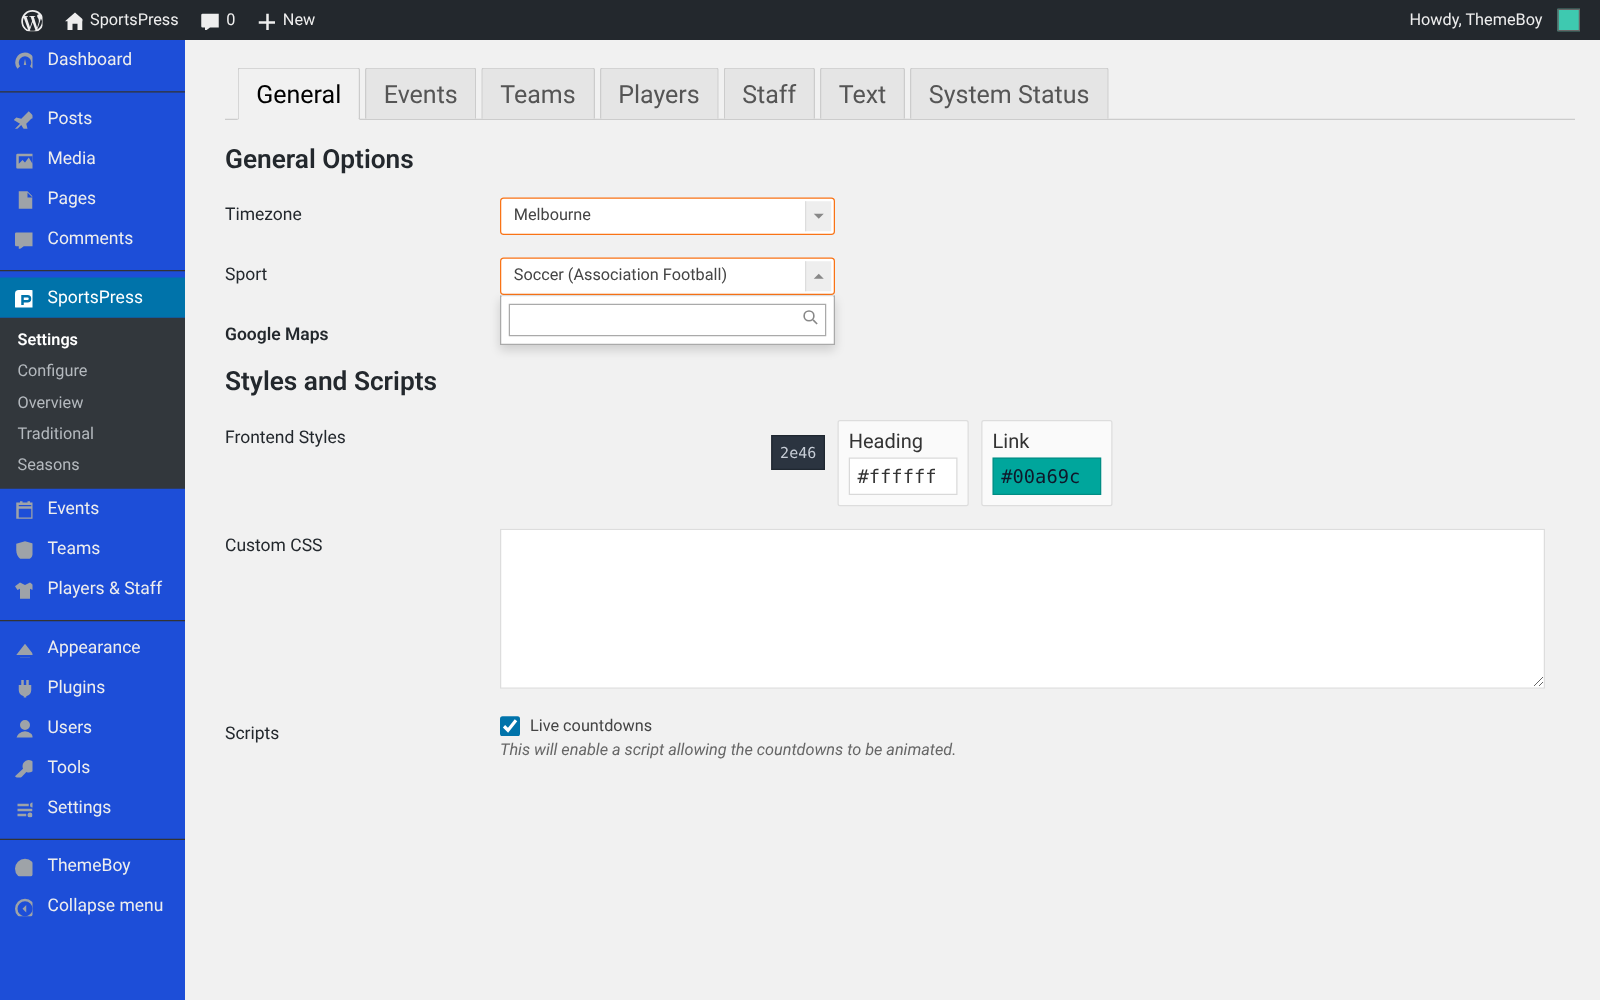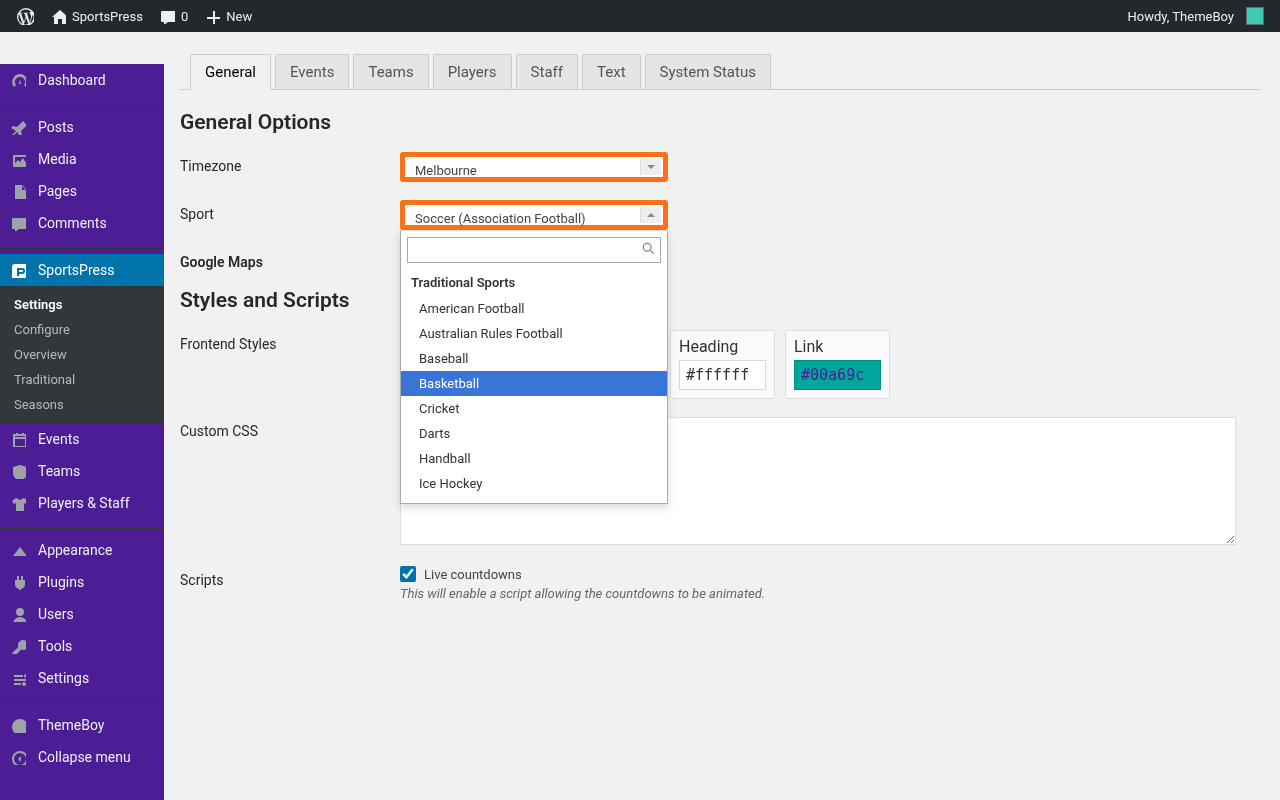--- a/index.html
+++ b/index.html
@@ -6,21 +6,21 @@
   html, body { font-family: -apple-system, BlinkMacSystemFont, "Segoe UI", Roboto, "Helvetica Neue", Arial, sans-serif; font-size:13px; color:#444; }
   body { background:#f1f1f1; height:800px; width:1280px; overflow:hidden; }
 
   
   #adminbar { position:fixed; top:0; left:0; right:0; height:32px; background:#23282d; color:#b4b9be; display:flex; align-items:center; padding:0 8px; z-index:100000; font-size:13px;}
   #adminbar .ab-item { display:flex; align-items:center; gap:6px; padding:0 8px; height:32px; color:#eee; cursor:pointer;}
   #adminbar .spacer { flex:1; }
   #adminbar .avatar { width:18px; height:18px; background:#3ec9b0; margin-left:6px; border:1px solid #666;}
 
   
-  #adminmenu { position:fixed; top:32px; left:0; bottom:0; width:164px; background:#4c1d95; color:#eee; overflow-y:auto;margin-top:32px;}
+  #adminmenu { position:fixed; top:32px; left:0; bottom:0; width:148px; background:#1d4ed8; color:#eee; overflow-y:auto;}
   #adminmenu ul { list-style:none;}
   #adminmenu .menu-item { display:flex; align-items:center; gap:8px; padding:8px 10px; color:#eee; cursor:pointer; font-size:14px;}
   #adminmenu .menu-item .mi-icon { width:20px; text-align:center; color:#9ea3a8; font-size:16px;}
   #adminmenu .menu-item.current { background:#0073aa; color:#fff; position:relative;}
   #adminmenu .menu-item.current .mi-icon{ color:#fff;}
   #adminmenu .menu-item.current::after{
     content:""; position:absolute; right:-8px; top:50%; margin-top:-8px;
     border:8px solid transparent; border-right-color:#f1f1f1;
   }
   #adminmenu .sub { background:#32373c; padding:6px 0;}
@@ -28,33 +28,33 @@
   #adminmenu .sub .sub-item.current{ color:#fff; font-weight:600;}
   #adminmenu .sep { height:5px; border-bottom:1px solid #333; margin:5px 0;}
 
   
   #content { margin-left:160px; padding-top:32px; height:800px; overflow:auto;}
   .wrap { padding:10px 20px 40px 20px;}
   
   
   .nav-tab-wrapper{ border-bottom:1px solid #ccc; padding-left:10px; margin:12px 0 20px 0;}
   .nav-tab{ display:inline-block; padding:8px 14px; margin-right:4px; margin-bottom:-1px;
-            background:#e5e5e5; border:1px solid #ccc; border-bottom:none; color:#555; cursor:pointer; font-size:15px; border-radius:2px 2px 0 0;}
+            background:#e5e5e5; border:1px solid #ccc; border-bottom:none; color:#555; cursor:pointer; font-size:20px; border-radius:2px 2px 0 0;}
   .nav-tab.active{ background:#f1f1f1; border-bottom:1px solid #f1f1f1; color:#000;}
 
   h2.section{ font-size:20px; font-weight:400; margin:18px 0 10px 0; color:#23282d;}
   h2.section.bold{font-weight:600; font-size:21px;}
   
   .form-row{ display:flex; align-items:flex-start; margin:18px 0;}
   .form-row .label{ width:220px; padding-top:6px; font-size:14px; color:#23282d;}
   .form-row .field{ flex:1;}
   
   
   .select2{ width:268px; position:relative;}
-  .select2 .s2-display{ border:5px solid #f97316; background:#fff; height:30px; line-height:28px; padding:0 26px 0 10px; border-radius:3px; color:#444; cursor:pointer; position:relative;}
+  .select2 .s2-display{ border:1px solid #f97316; background:#fff; height:30px; line-height:28px; padding:0 26px 0 10px; border-radius:3px; color:#444; cursor:pointer; position:relative;}
   .select2 .s2-display::after{ content:""; position:absolute; right:2px; top:2px; bottom:2px; width:20px; background:#eee; border-left:1px solid #ddd;}
   .select2 .s2-display .arrow{ position:absolute; right:8px; top:50%; margin-top:-2px; border:4px solid transparent; border-top-color:#888; z-index:2;}
   .select2.open .s2-display .arrow{ border-top-color:transparent; border-bottom-color:#888; margin-top:-6px;}
   .select2 .s2-drop{ position:absolute; left:0; right:0; top:30px; background:#fff; border:1px solid #aaa; border-top:1px solid #ddd; box-shadow:0 4px 8px rgba(0,0,0,.15); z-index:5000; max-height:280px; display:flex; flex-direction:column;}
   .select2 .s2-search{ padding:6px;}
   .select2 .s2-search input{ width:100%; height:26px; border:1px solid #aaa; padding:0 22px 0 6px; font-size:13px; background:#fff;}
   .select2 .s2-search{ position:relative;}
   .select2 .s2-search .mag{ position:absolute; right:12px; top:50%; transform:translateY(-50%); color:#888; font-size:13px;}
   .select2 .s2-results{ overflow-y:auto; flex:1;}
   .select2 .s2-group{ padding:6px 10px; font-weight:600; color:#333;}
@@ -352,32 +352,20 @@
           <div class="s2-drop">
             <div class="s2-search">
               <input type="text" value="" style="">
               <span class="mag">
                 <svg width="13" height="13" viewBox="0 0 20 20" fill="none" stroke="#888" stroke-width="2">
                     <circle cx="8" cy="8" r="6"></circle>
                     <path d="M13 13l5 5"></path>
                   </svg>
               </span>
             </div>
-            <div class="s2-results" id="sport-results" style="max-height:234px">
-                <div class="s2-group">Traditional Sports</div>
-                <div class="s2-opt">American Football</div>
-                <div class="s2-opt">Australian Rules Football</div>
-                <div class="s2-opt">Baseball</div>
-                <div class="s2-opt hl">Basketball</div>
-                <div class="s2-opt">Cricket</div>
-                <div class="s2-opt">Darts</div>
-                <div class="s2-opt">Handball</div>
-                <div class="s2-opt">Ice Hockey</div>
-                <div class="s2-opt">Netball</div>
-              </div>
           </div>
         </div>
       </div>
     </div>
 
     <div class="form-row">
       <div class="label" style="font-weight:600">Google Maps</div>
       <div class="field"></div>
     </div>
 
@@ -390,21 +378,21 @@
 
           <div style="width:260px; position:relative;">
             <div style="position:absolute; right:0; top:12px; background:#2b3440; color:#c7cdd6; font-family:Menlo,Consolas,monospace; font-size:12px; padding:6px 6px; border:1px solid #1f2730;">2e46</div>
           </div>
         <div class="swatch">
               <div class="sw-label">Heading</div>
   <div class="sw-chip" style="background:#ffffff;color:#333">#ffffff</div>
             </div>
             <div class="swatch">
               <div class="sw-label">Link</div>
-  <div class="sw-chip" style="background:#00a69c;color:#4c1d95">#00a69c</div>
+  <div class="sw-chip" style="background:#00a69c;color:#0f172a">#00a69c</div>
             </div>
           </div>
       </div>
     </div>
 
     <div class="form-row">
       <div class="label">Custom CSS</div>
       <div class="field">
         <textarea class="custom-css" style=""></textarea>
       </div>

